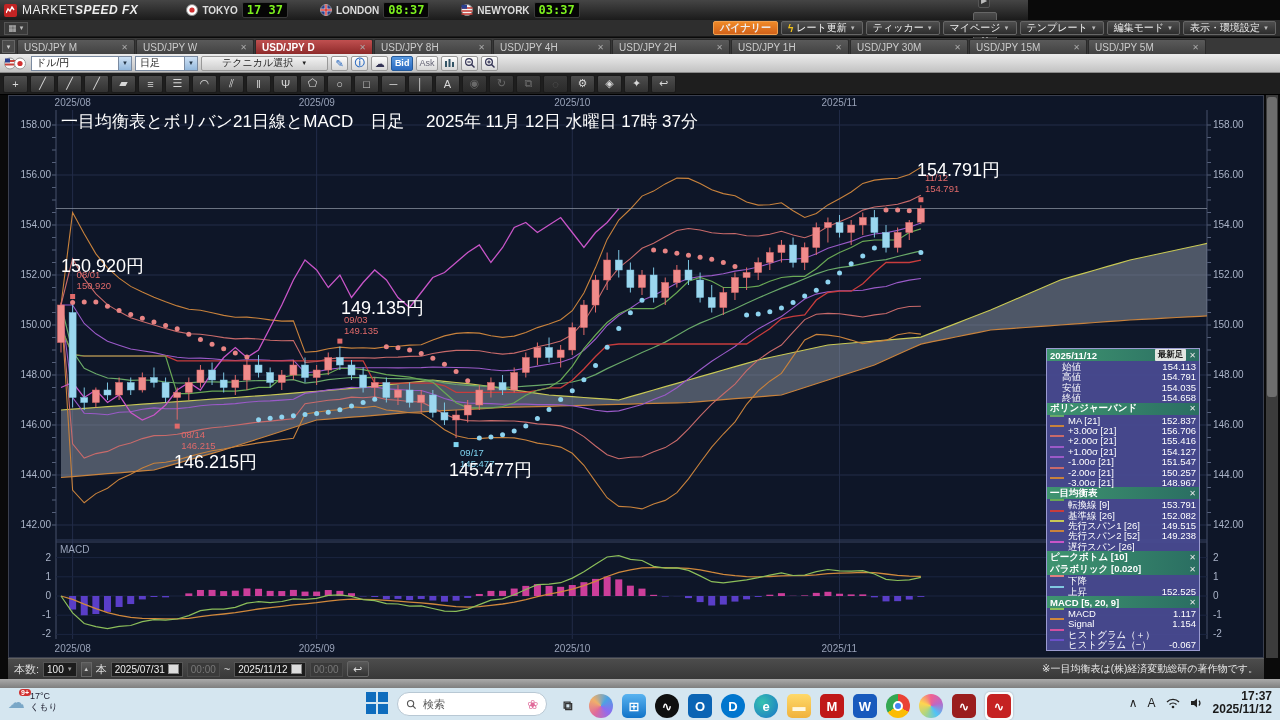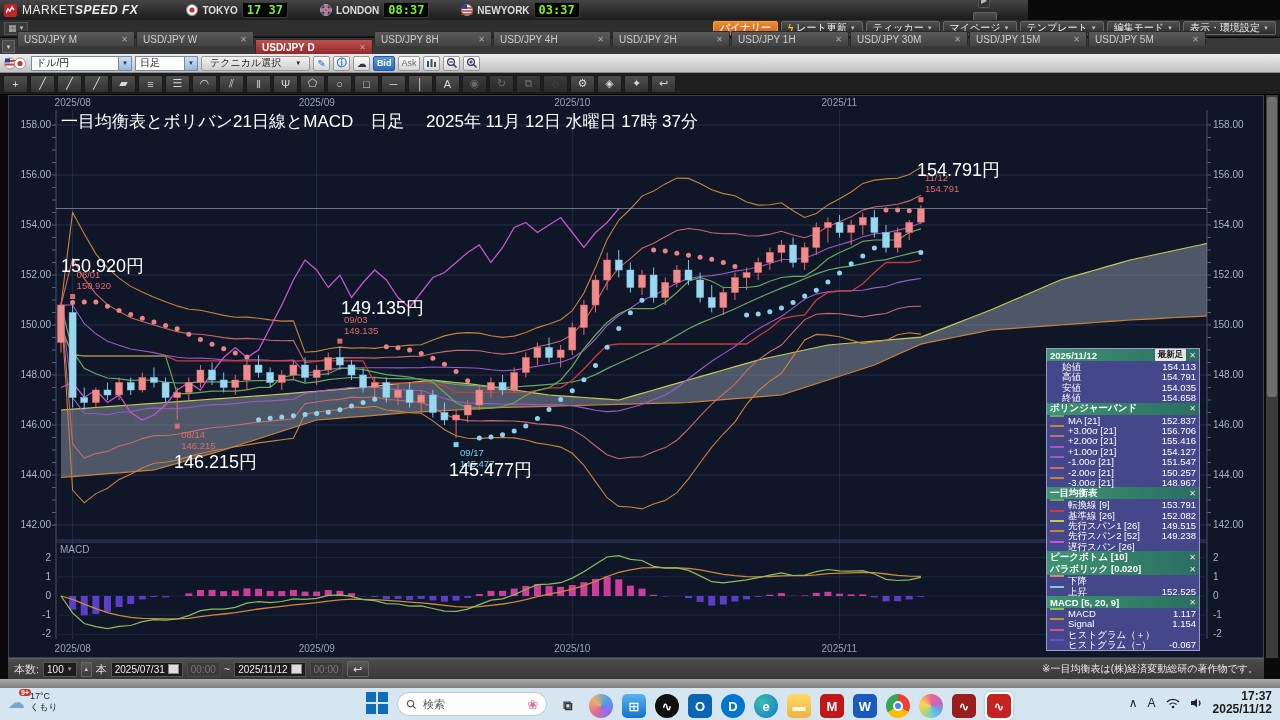--- a/index.html
+++ b/index.html
@@ -30,30 +30,30 @@
   .qbtn{background:linear-gradient(#4e4e4e,#2d2d2d);border:1px solid #666;border-radius:2px;color:#eee;font-size:10px;padding:0 6px;height:14px;display:flex;align-items:center;gap:3px;}
   .qbtn .dd{font-size:6px;color:#bbb;}
   .qbtn .bolt{color:#f5c518;font-size:10px;font-weight:bold;}
   .qbtn.accent{background:linear-gradient(#f08a28,#d2621a);border-color:#f0a050;font-weight:bold;}
 
   
   .tabbar{position:absolute;left:0;top:38px;width:1280px;height:16px;background:#383838;display:flex;align-items:flex-end;padding-left:2px;}
   .tabmenu{width:13px;height:13px;background:#4a4a4a;border:1px solid #666;color:#ccc;font-size:6px;display:flex;align-items:center;justify-content:center;margin:0 2px 1px 0;}
   .tab{height:15px;background:linear-gradient(#5a5a5a,#424242);border:1px solid #2a2a2a;border-bottom:none;color:#ccc;font-size:10px;display:flex;align-items:center;padding:0 6px;margin-right:1px;border-radius:2px 2px 0 0;min-width:118px;justify-content:space-between;}
   .tab .x{color:#aaa;font-size:8px;margin-left:8px;}
-  .tab.active{background:linear-gradient(#c05050,#8e2a2a);color:#fff;font-weight:bold;margin-top:8px;}
+  .tab.active{background:linear-gradient(#c05050,#8e2a2a);color:#fff;font-weight:bold;}
 
   
   .toolbar{position:absolute;left:0;top:54px;width:1280px;height:19px;background:linear-gradient(#ececec,#c2c2c2);display:flex;align-items:center;padding:0 4px;gap:3px;border-bottom:1px solid #8a8a8a;}
   .flagpair{display:flex;margin-right:2px;}
   .combo{background:#fff;border:1px solid #7a8aa0;height:15px;display:flex;align-items:center;font-size:10px;color:#222;}
   .combo .cval{padding:0 4px;min-width:86px;}
   .combo .cbtn{width:13px;height:13px;background:linear-gradient(#cfe2f5,#94b8dc);border-left:1px solid #7a8aa0;color:#234;font-size:6px;display:flex;align-items:center;justify-content:center;}
   .combo.small .cval{min-width:48px;}
-  .tbtn{background:linear-gradient(#f2f2f2,#cfcfcf);border:1px solid #999;border-radius:2px;height:15px;display:flex;align-items:center;font-size:10px;color:#222;padding:0 8px;gap:14px;}
+  .tbtn{background:linear-gradient(#f2f2f2,#cfcfcf);border:1px solid #999;border-radius:2px;height:15px;display:flex;align-items:center;font-size:10px;color:#222;padding:0 20px;gap:8px;}
   .ticon{width:17px;height:15px;background:linear-gradient(#fdfdfd,#d8d8d8);border:1px solid #999;border-radius:2px;display:flex;align-items:center;justify-content:center;font-size:10px;color:#335;}
   .ticon.on{background:linear-gradient(#5a9ae0,#2a6ac0);color:#fff;border-color:#245a9a;font-weight:bold;}
 
   
   .drawbar{position:absolute;left:0;top:73px;width:1280px;height:22px;background:#1e1e1e;display:flex;align-items:center;padding:0 3px;gap:2px;border-bottom:1px solid #000;}
   .dtool{width:25px;height:18px;background:linear-gradient(#4e4e4e,#323232);border:1px solid #1a1a1a;border-radius:2px;color:#d8d8d8;font-size:11px;display:flex;align-items:center;justify-content:center;}
   .dtool.dim{color:#6a6a6a;background:linear-gradient(#3a3a3a,#2a2a2a);}
 
   
   .chartwrap{position:absolute;left:8px;top:95px;width:1256px;height:563px;background:#0e1628;border:1px solid #3a3f4e;}

